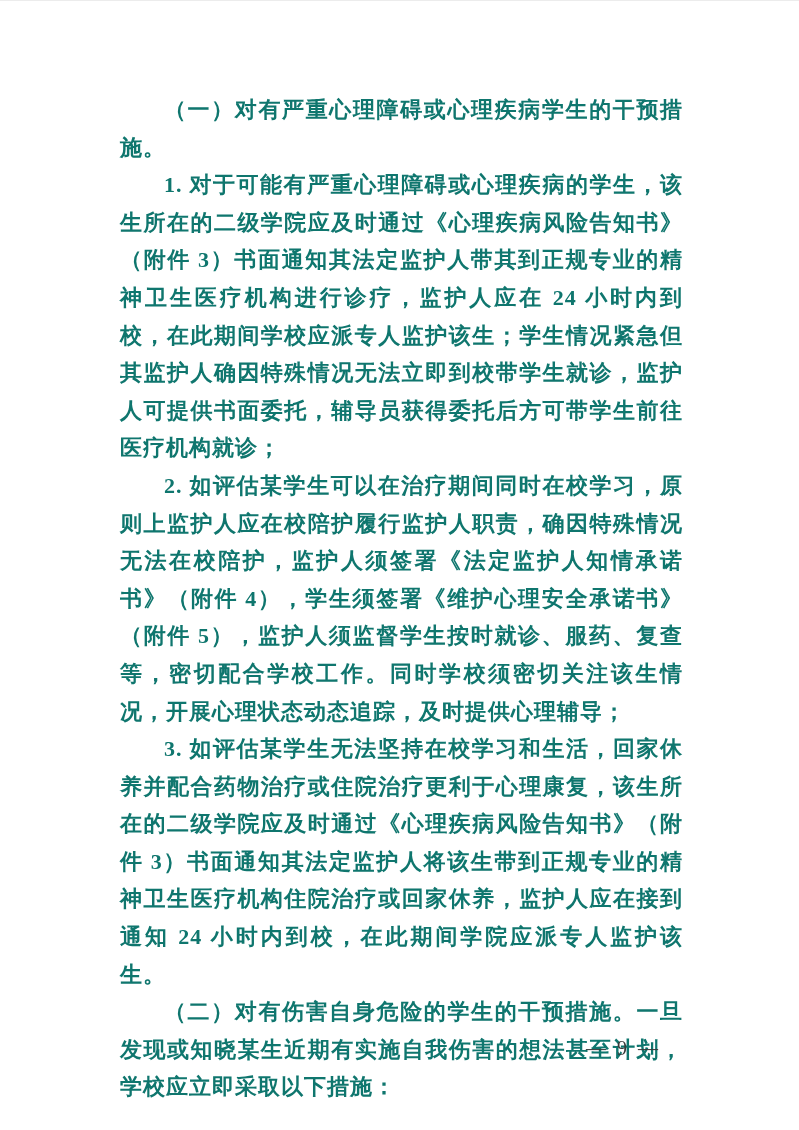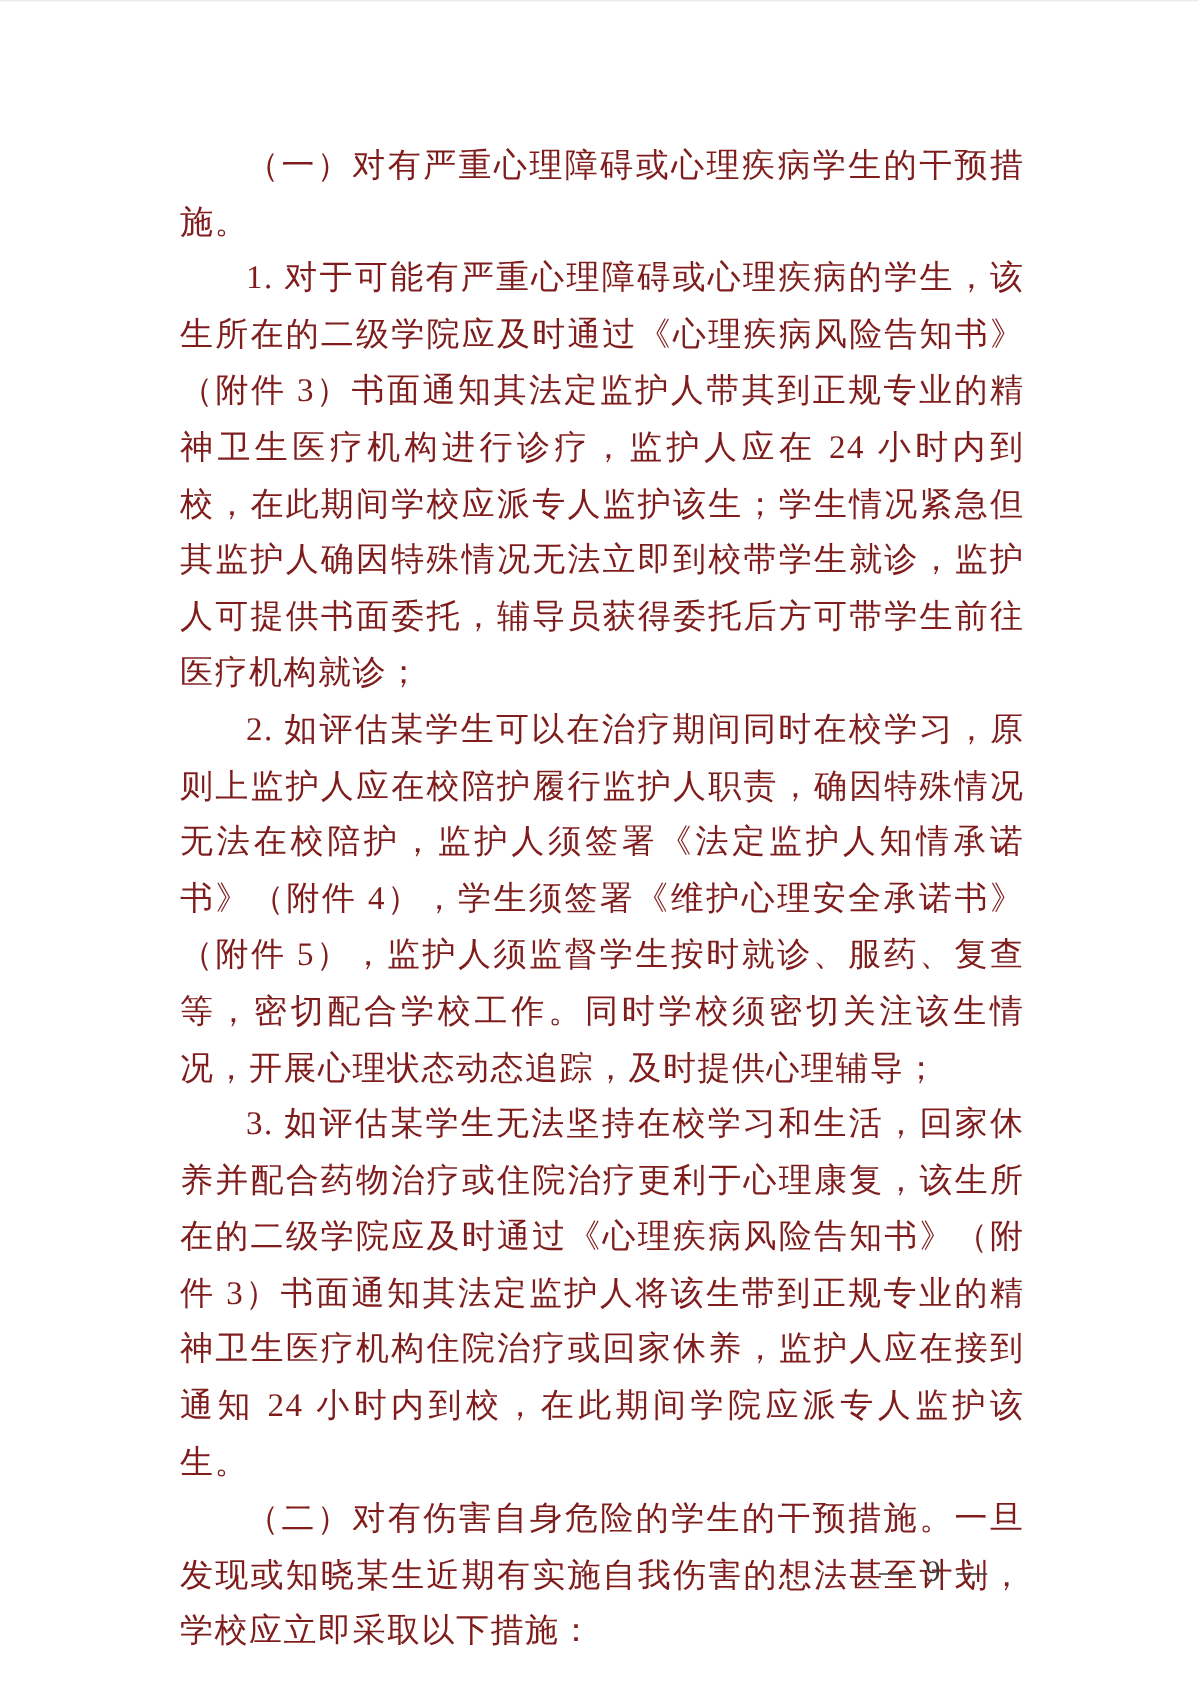--- a/index.html
+++ b/index.html
@@ -18,23 +18,24 @@
     overflow: hidden;
   }
   .body-text {
     position: absolute;
     left: 120px;
     top: 90px;
     width: 563px;
     font-size: 22px;
     line-height: 37.6px;
     letter-spacing: 1px;
-    color: #7f1d1d;
+    color: #0f766e;
     text-align: justify;
     text-justify: inter-ideograph;
+    font-weight: bold;
   }
   .para {
     margin: 0;
     padding: 0;
     text-indent: 2em;
   }
   .page-number {
     position: absolute;
     top: 1036px;
     right: 138px;

